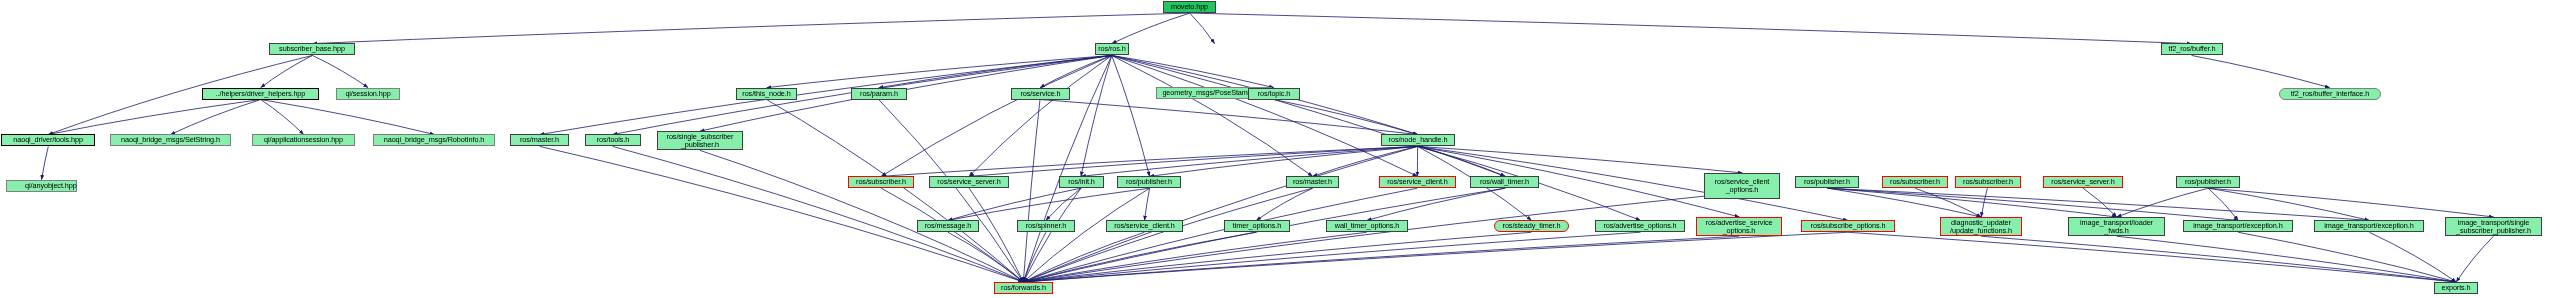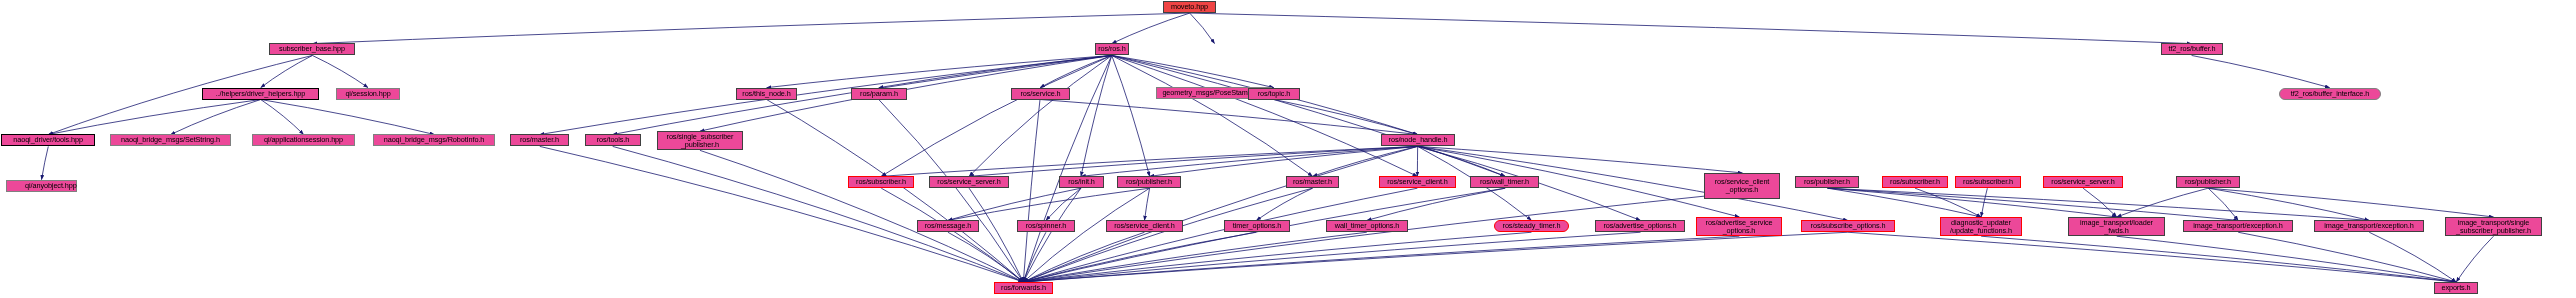--- a/index.html
+++ b/index.html
@@ -13,32 +13,32 @@
     overflow:hidden;
   }
   #edges{position:absolute;left:0;top:0;width:2576px;height:299px;}
   .node{
     position:absolute;
     box-sizing:border-box;
     display:flex;
     align-items:center;
     justify-content:center;
     text-align:center;
-    background:#ec4899;
+    background:#86efac;
     border:0.6px solid #808080;
     color:#000000;
     font-size:7.3px;
     line-height:8px;
     letter-spacing:-0.1px;
     white-space:pre-line;
     padding:0.6px 1.7px;
     z-index:5;
   }
   .node.root{
-    background:#ef4444;
+    background:#22c55e;
     border:0.6px solid #404040;
   }
   .node.dark{ border:0.6px solid #404040; }
   .node.red{ border:0.6px solid #ff0000; }
   .node.thick{ border:1.1px solid #000000; }
 </style>
 </head>
 <body>
 
 <div id="graph">

